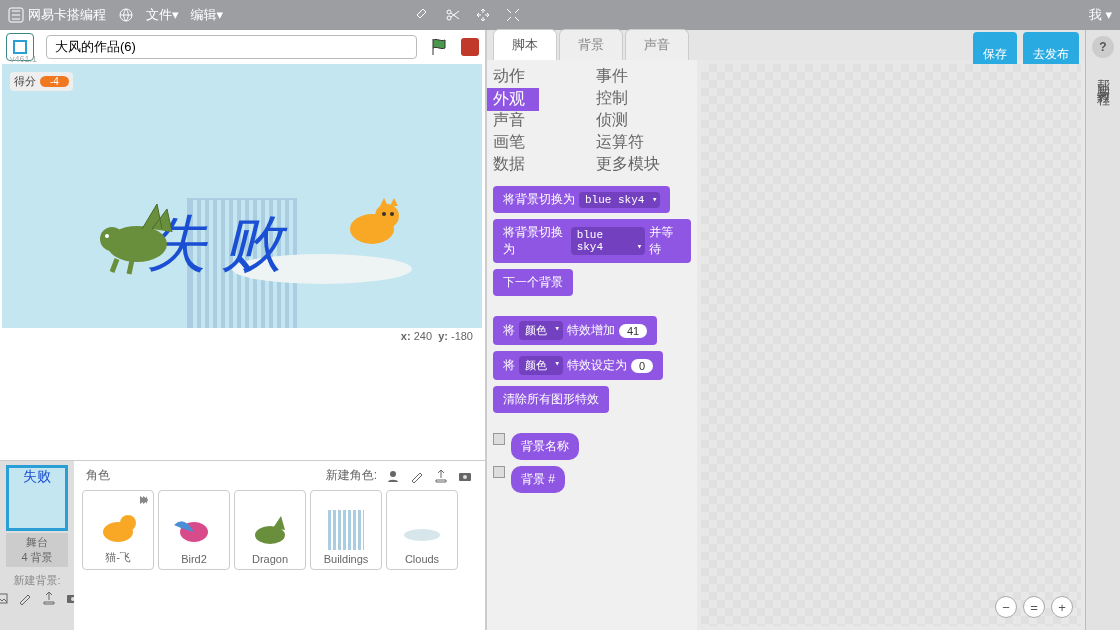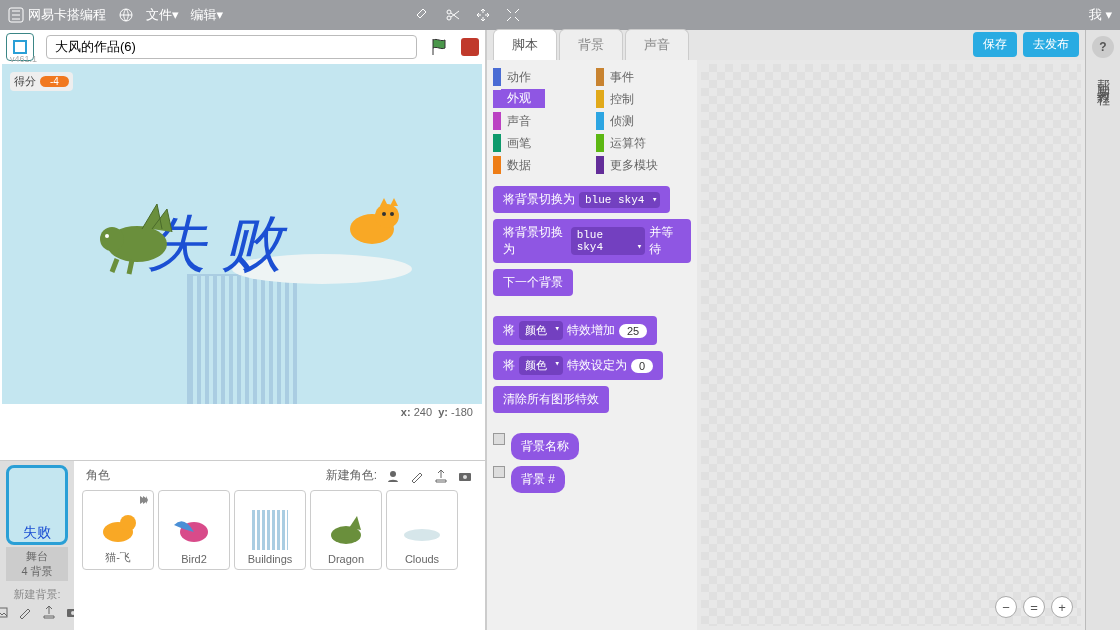--- a/index.html
+++ b/index.html
@@ -13,51 +13,51 @@
 .topbar svg { fill: #fff; }
 .main { display: flex; height: 600px; }
 .left-col { width: 485px; display: flex; flex-direction: column; }
 .stage-header { height: 34px; display: flex; align-items: center; padding: 2px 6px; gap: 12px; }
 .fullscreen-btn { width: 28px; height: 28px; border: 1px solid #3b8686; border-radius: 4px; display: flex; align-items: center; justify-content: center; }
 .title-input { flex: 1; height: 24px; border: 1px solid #bbb; border-radius: 4px; padding: 0 8px; font-size: 13px; background: #fff; }
 .version { font-size: 9px; color: #aaa; position: absolute; top: 54px; left: 10px; }
 .flag { width: 20px; height: 20px; }
 .stop { width: 18px; height: 18px; background: #c0392b; border-radius: 3px; }
 .stage-wrap { position: relative; flex: 1; }
-.stage { width: 480px; height: 340px; background: #c4e6f0; margin: 0 2px; position: relative; overflow: hidden; }
+.stage { width: 480px; height: 264px; background: #c4e6f0; margin: 0 2px; position: relative; overflow: hidden; }
 .score-badge { position: absolute; top: 8px; left: 8px; background: #eee; border-radius: 4px; padding: 2px 4px; display: flex; align-items: center; gap: 4px; font-size: 11px; color:#444;}
 .score-val { background: #f1781f; color: #fff; border-radius: 8px; padding: 0 10px; font-size: 10px; }
 .bigtext { position: absolute; top: 140px; left: 145px; font-size: 60px; color: #1b4fd3; font-family: "STKaiti","KaiTi",serif; font-style: italic; }
 .cloud { position: absolute; width: 180px; height: 30px; background: #eef4f4; border-radius: 50%; }
 .dragon { position: absolute; width: 110px; height: 100px; top: 120px; left: 80px; }
 .cat { position: absolute; width: 80px; height: 60px; top: 130px; left: 330px; }
 .building { position: absolute; width: 110px; height: 130px; bottom: 0; left: 185px; background: repeating-linear-gradient(90deg, #aacde2 0 4px, #c4e6f0 4px 8px); border: 2px solid #aacde2; border-bottom:none;}
 .coords { text-align: right; font-size: 11px; color: #666; padding: 2px 12px 0 0; }
 .sprite-area { display: flex; background: #f2f2f2; height: 170px; border-top: 1px solid #ccc;}
 .stage-thumb-col { width: 74px; background: #dedede; display: flex; flex-direction: column; align-items: center; padding-top: 4px;}
-.stage-thumb { width: 62px; height: 80px; background: #c4e6f0; border: 3px solid #2a9fd6; display:flex; align-items:flex-end; justify-content:center; border-radius:8px;}
+.stage-thumb { width: 62px; height: 66px; background: #c4e6f0; border: 3px solid #2a9fd6; display:flex; align-items:flex-start; justify-content:center; border-radius:0;}
 .stage-thumb-label { font-size: 11px; text-align: center; color: #666; margin-top: 2px;background:#ccc; width:62px; padding:2px 0;}
 .sprite-list { flex: 1; background: #fff; padding: 4px; }
 .sprite-header { display: flex; justify-content: space-between; align-items: center; padding: 2px 8px; color: #666; font-size: 12px; }
 .sprite-tools { display: flex; gap: 8px; }
 .sprites { display: flex; gap: 4px; padding: 4px;}
 .sprite-item { width: 72px; height: 80px; border: 1px solid #ccc; border-radius: 4px; display: flex; flex-direction: column; align-items: center; justify-content: flex-end; padding: 4px; font-size: 11px; color: #666; position:relative; background:#fff;}
 .sprite-icon { width: 50px; height: 46px; display:flex; align-items:center; justify-content:center;}
 .new-bg { font-size:11px; color:#888; padding:6px 4px 2px;}
 .bg-tools { display:flex; gap:8px; padding:0 4px;}
 .mid-col { width: 600px; display: flex; flex-direction: column; border-left: 2px solid #ccc;}
 .tabs { height: 30px; display: flex; align-items: flex-end; padding-left: 6px; gap: 0; background: #e5e5e5; position:relative;}
 .tab { padding: 6px 18px; font-size: 13px; color: #888; border: 1px solid #ccc; border-bottom:none; border-radius: 6px 6px 0 0; background: #eee; margin-right:2px;}
 .tab.active { background: #fff; color: #555; }
 .action-btns { position:absolute; right:6px; top:2px; display:flex; gap:6px;}
-.btn-save,.btn-pub { background:#29abe2; color:#fff; border:none; border-radius:4px; padding:4px 10px; font-size:12px;}
+.btn-save,.btn-pub { background:#29abe2; color:#fff; border:none; border-radius:4px; padding:14px 10px; font-size:12px;}
 .editor-body { flex:1; display:flex; background:#e8e8e8;}
 .palette { width: 210px; background: #f0f0f0; padding:6px; overflow:hidden;}
 .categories { display:grid; grid-template-columns: 1fr 1fr; gap:2px 8px; margin-bottom:12px;}
-.cat-btn { display:flex; align-items:flex-end; height:20px; font-size:12px; color:#666; cursor:pointer;}
+.cat-btn { display:flex; align-items:flex-start; height:20px; font-size:16px; color:#666; cursor:pointer;flex-direction:column;}
 .cat-color { width:8px; height:18px; margin-right:6px;}
 .cat-btn.active { color:#fff;}
 .cat-btn.active .cat-label { background:#8f56e3; padding:1px 14px 1px 6px; margin-left:-6px;}
 .blocks { display:flex; flex-direction:column; gap:6px;}
 .block { background:#8f56e3; color:#fff; border-radius:4px; padding:5px 10px; font-size:12px; display:inline-flex; align-items:center; gap:4px; width:fit-content;}
 .block .dd { background:#7340c0; border-radius:4px; padding:2px 16px 2px 6px; font-size:11px; position:relative;font-family:Liberation Mono, monospace;}
 .block .dd::after { content:"▾"; position:absolute; right:3px; font-size:9px;}
 .block .num { background:#fff; color:#333; border-radius:10px; padding:1px 8px; font-size:11px;}
 .block.reporter { border-radius: 10px;}
 .chk-row { display:flex; gap:6px;}
@@ -222,32 +222,32 @@
             <div class="sprite-icon">
                 <svg viewBox="0 0 50 40">
                   <ellipse cx="25" cy="22" rx="14" ry="10" fill="#d84b8a"></ellipse>
                   <path d="M25 22 Q15 5 5 15 Q15 20 25 22" fill="#4a8fd6"></path>
                 </svg>
               </div>
             <span>Bird2</span>
           </div>
           <div class="sprite-item">
             <div class="sprite-icon">
-                <div style="width:36px;height:40px;background:repeating-linear-gradient(90deg,#aacde2 0 3px,#fff 3px 5px);"></div>
-              </div>
-            <span>Buildings</span>
-          </div>
-          <div class="sprite-item">
-            <div class="sprite-icon">
                 <svg viewBox="0 0 50 40">
                   <ellipse cx="25" cy="25" rx="15" ry="9" fill="#6a8f3c"></ellipse>
                   <path d="M28 18l8-12 4 14" fill="#6a8f3c"></path>
                 </svg>
               </div>
             <span>Dragon</span>
+          </div>
+          <div class="sprite-item">
+            <div class="sprite-icon">
+                <div style="width:36px;height:40px;background:repeating-linear-gradient(90deg,#aacde2 0 3px,#fff 3px 5px);"></div>
+              </div>
+            <span>Buildings</span>
           </div>
           <div class="sprite-item">
             <div class="sprite-icon">
                 <svg viewBox="0 0 50 40">
                   <ellipse cx="25" cy="25" rx="18" ry="6" fill="#d6e6ea"></ellipse>
                 </svg>
               </div>
             <span>Clouds</span>
           </div>
         </div>
@@ -320,21 +320,21 @@
               <span>并等待</span>
             </div>
           <div class="block">
               <span>下一个背景</span>
             </div>
           <div style="height:8px"></div>
           <div class="block">
               <span>将</span>
               <span class="dd">颜色</span>
               <span>特效增加</span>
-              <span class="num">25</span>
+              <span class="num">41</span>
             </div>
           <div class="block">
               <span>将</span>
               <span class="dd">颜色</span>
               <span>特效设定为</span>
               <span class="num">0</span>
             </div>
           <div class="block">
               <span>清除所有图形特效</span>
             </div>

